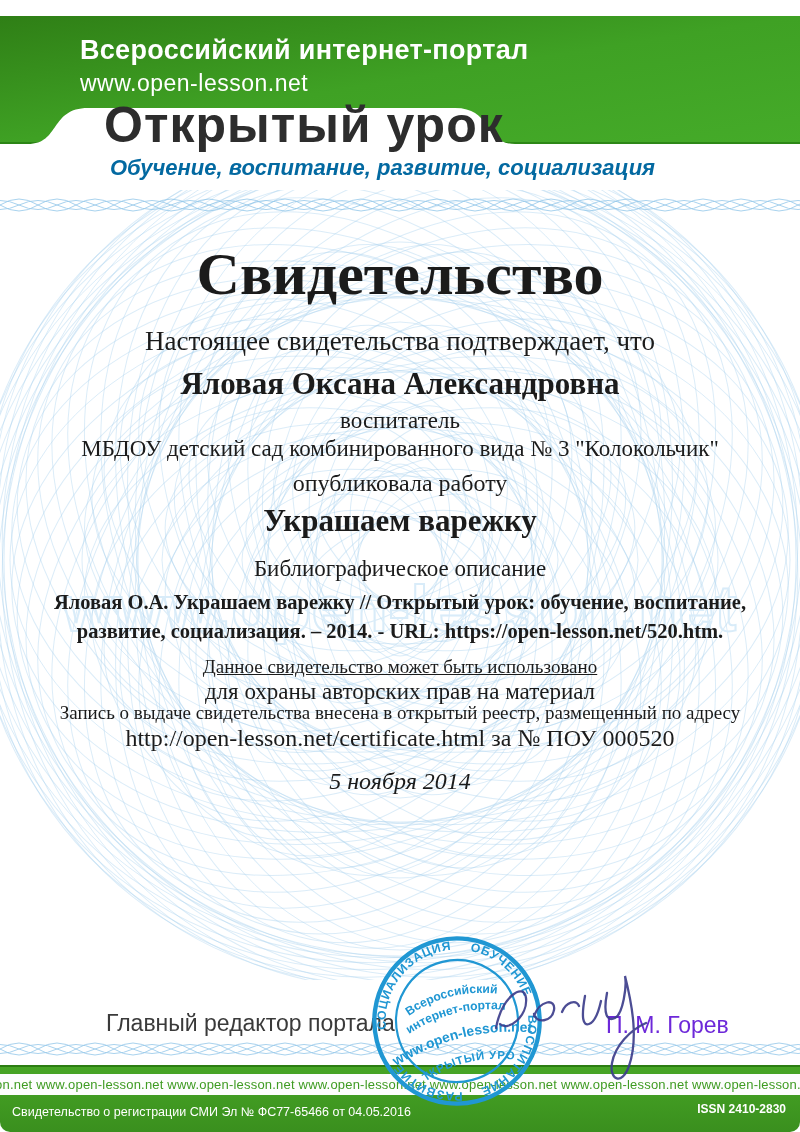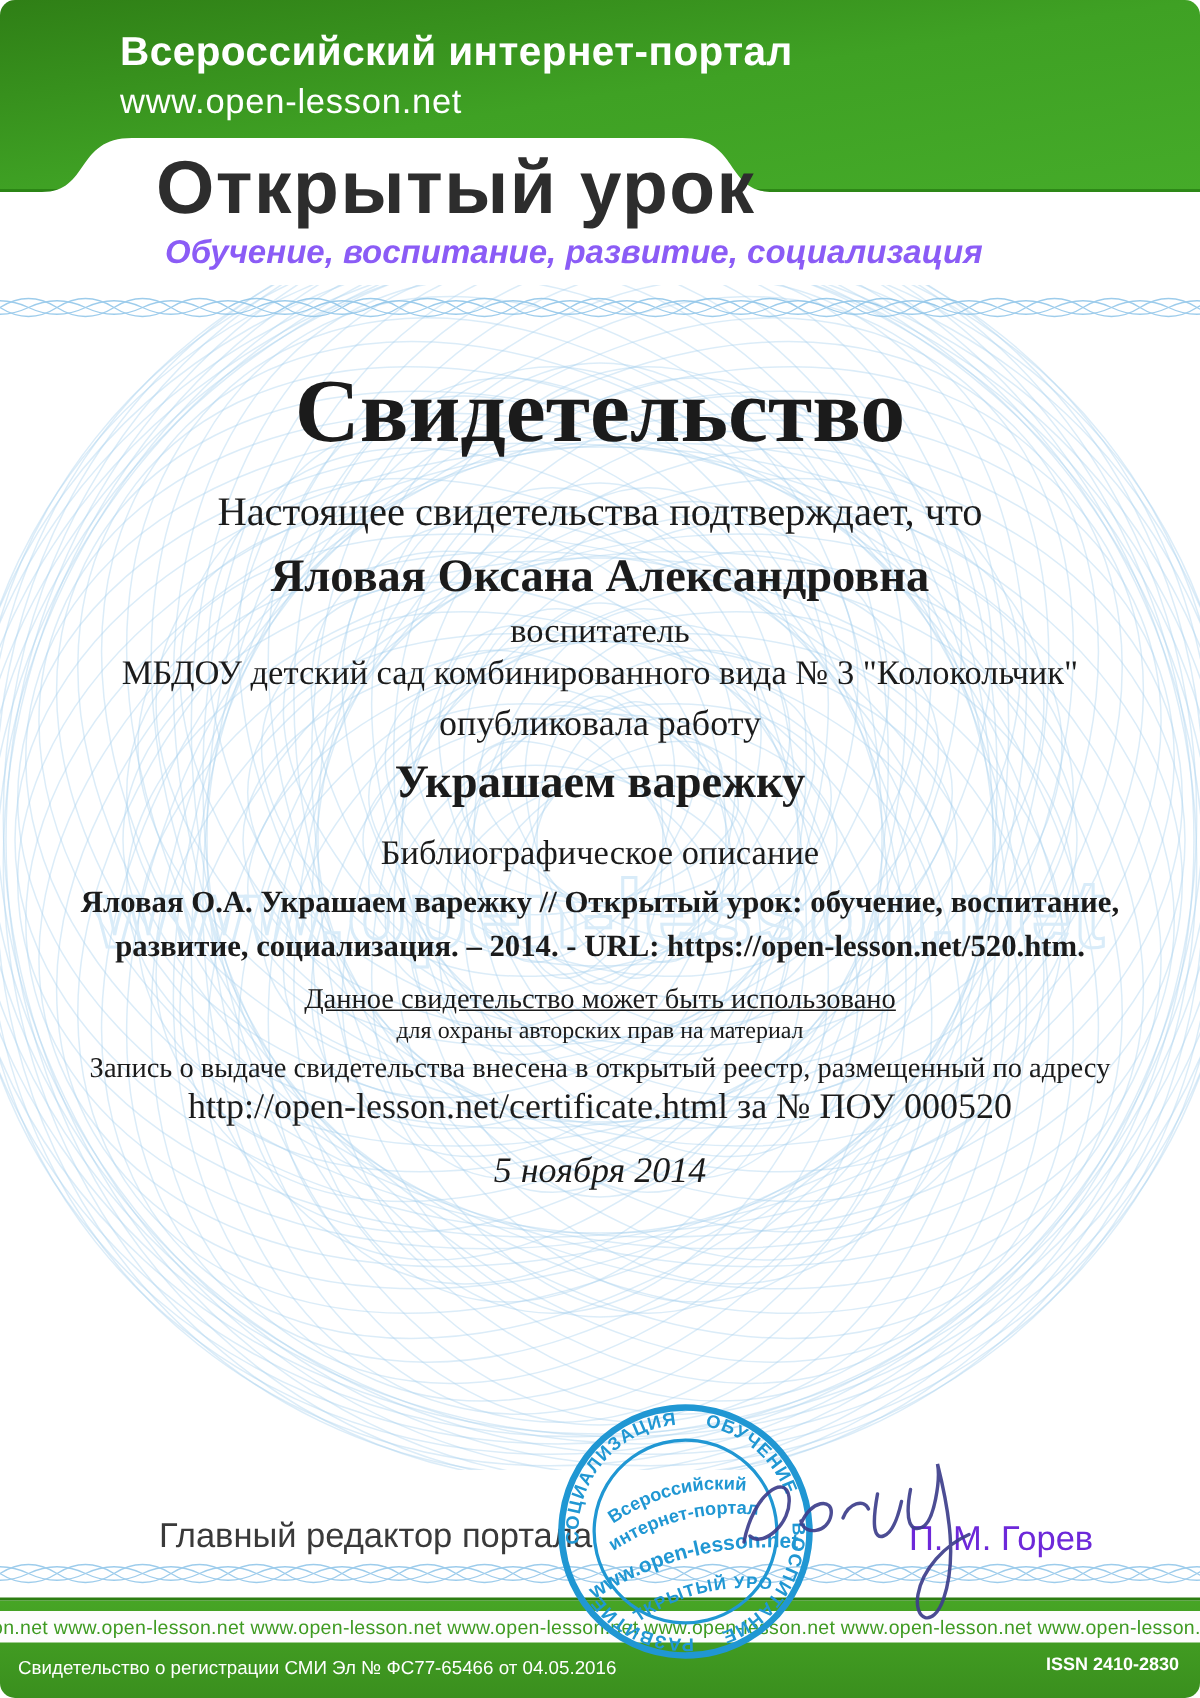--- a/index.html
+++ b/index.html
@@ -2,26 +2,26 @@
 <html><head>
 <meta charset="utf-8">
 <style>
   html,body{margin:0;padding:0;background:#fff;}
   .page{
     position:relative; width:800px; height:1132px; overflow:hidden;
     background:#fff; border-radius:10px;
     font-family:"Liberation Sans","DejaVu Sans",sans-serif;
   }
   
-  .header{position:absolute;left:0;top:0;width:796px;height:128px;z-index:3;}
+  .header{position:absolute;left:0;top:16px;width:796px;height:128px;z-index:3;}
   .header svg{position:absolute;left:0;top:0;}
   .portal-title{position:absolute;left:80px;top:19px;font-size:27px;font-weight:700;color:#fff;letter-spacing:.3px;}
   .portal-url{position:absolute;left:80px;top:54px;font-size:23px;font-weight:400;color:#fff;letter-spacing:.5px;}
   .site-name{position:absolute;left:104px;top:96px;font-size:50px;font-weight:600;color:#2d2d2d;letter-spacing:1px;z-index:4;}
-  .site-tagline{position:absolute;left:110px;top:155px;font-size:22px;font-style:italic;font-weight:600;color:#8b5cf6;z-index:4;}
+  .site-tagline{position:absolute;left:110px;top:155px;font-size:22px;font-style:italic;font-weight:600;color:#0369a1;z-index:4;}
 
   
   #rosette{position:absolute;left:0;top:190px;z-index:0;}
   #rosette ellipse{fill:none;stroke:#a9d2ee;stroke-width:1;opacity:.42;}
   .band{position:absolute;left:0;width:800px;height:26px;z-index:1;}
   .band-top{top:192px;}
   .band-bottom{top:1036px;}
   .watermark{
     position:absolute;left:0;right:0;top:572px;text-align:center;z-index:1;
     font-size:64px;font-weight:800;letter-spacing:1px;
@@ -34,21 +34,21 @@
   .cert-title{top:240px;font-size:60px;font-weight:700;}
   .cert-statement{top:326px;font-size:27px;}
   .cert-name{top:366px;font-size:31px;font-weight:700;}
   .cert-position{top:408px;font-size:23px;}
   .cert-org{top:436px;font-size:23px;}
   .cert-action{top:470px;font-size:24px;}
   .cert-work{top:503px;font-size:31px;font-weight:700;}
   .cert-biblabel{top:556px;font-size:23px;}
   .cert-bibtext{top:588px;font-size:20.5px;font-weight:700;left:40px;right:40px;line-height:1.42;}
   .cert-use1{top:656px;font-size:19px;text-decoration:underline;}
-  .cert-use2{top:679px;font-size:16px;}
+  .cert-use2{top:679px;font-size:23px;}
   .cert-reg1{top:702px;font-size:19px;}
   .cert-reg2{top:725px;font-size:24px;}
   .cert-date{top:768px;font-size:24px;font-style:italic;}
 
   
   .editor-label{position:absolute;left:106px;top:1010px;font-size:23px;color:#3a3a3a;z-index:2;}
   .editor-name{position:absolute;left:606px;top:1012px;font-size:23px;color:#6d28d9;z-index:2;}
   .stamp{position:absolute;left:370px;top:934px;width:174px;height:174px;z-index:6;transform:rotate(-14deg);}
   .stamp text,.stamp textPath{fill:#2097d3;font-family:"Liberation Sans","DejaVu Sans",sans-serif;}
   .ring-text{font-size:14px;font-weight:700;letter-spacing:1px;word-spacing:16px;}

